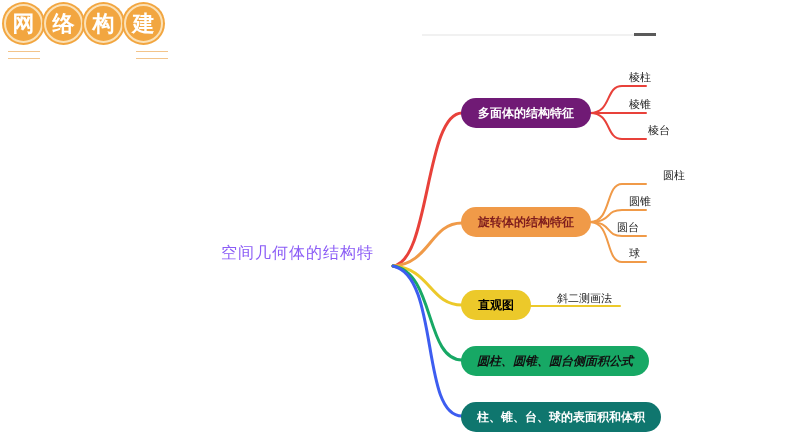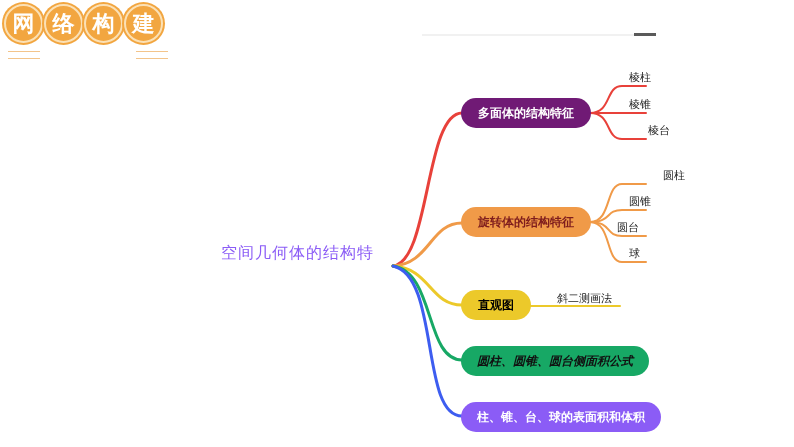--- a/index.html
+++ b/index.html
@@ -52,21 +52,21 @@
 </svg>
 
 <div class="root">
   <div>空间几何体的结构特</div>
 </div>
 
 <div class="node" style="left:461px;top:98px;width:130px;background:#701a75;color:#fff;">多面体的结构特征</div>
 <div class="node" style="left:461px;top:207px;width:130px;background:#f09a48;color:#7f1d1d;">旋转体的结构特征</div>
 <div class="node" style="left:461px;top:290px;width:70px;background:#ecc92a;color:#000000;">直观图</div>
 <div class="node" style="left:461px;top:346px;width:188px;background:#17a865;color:#111;font-style:italic;">圆柱、圆锥、圆台侧面积公式</div>
-<div class="node" style="left:461px;top:402px;width:200px;background:#8b5cf6;color:#fff;">柱、锥、台、球的表面积和体积</div>
+<div class="node" style="left:461px;top:402px;width:200px;background:#0f766e;color:#fff;">柱、锥、台、球的表面积和体积</div>
 
 <div class="leaf" style="left:629px;top:70px;">棱柱</div>
 <div class="leaf" style="left:629px;top:97px;">棱锥</div>
 <div class="leaf" style="left:629px;top:123px;padding-left:19px;">棱台</div>
 
 <div class="leaf" style="left:663px;top:168px;">圆柱</div>
 <div class="leaf" style="left:629px;top:194px;">圆锥</div>
 <div class="leaf" style="left:617px;top:220px;">圆台</div>
 <div class="leaf" style="left:629px;top:246px;">球</div>
 

